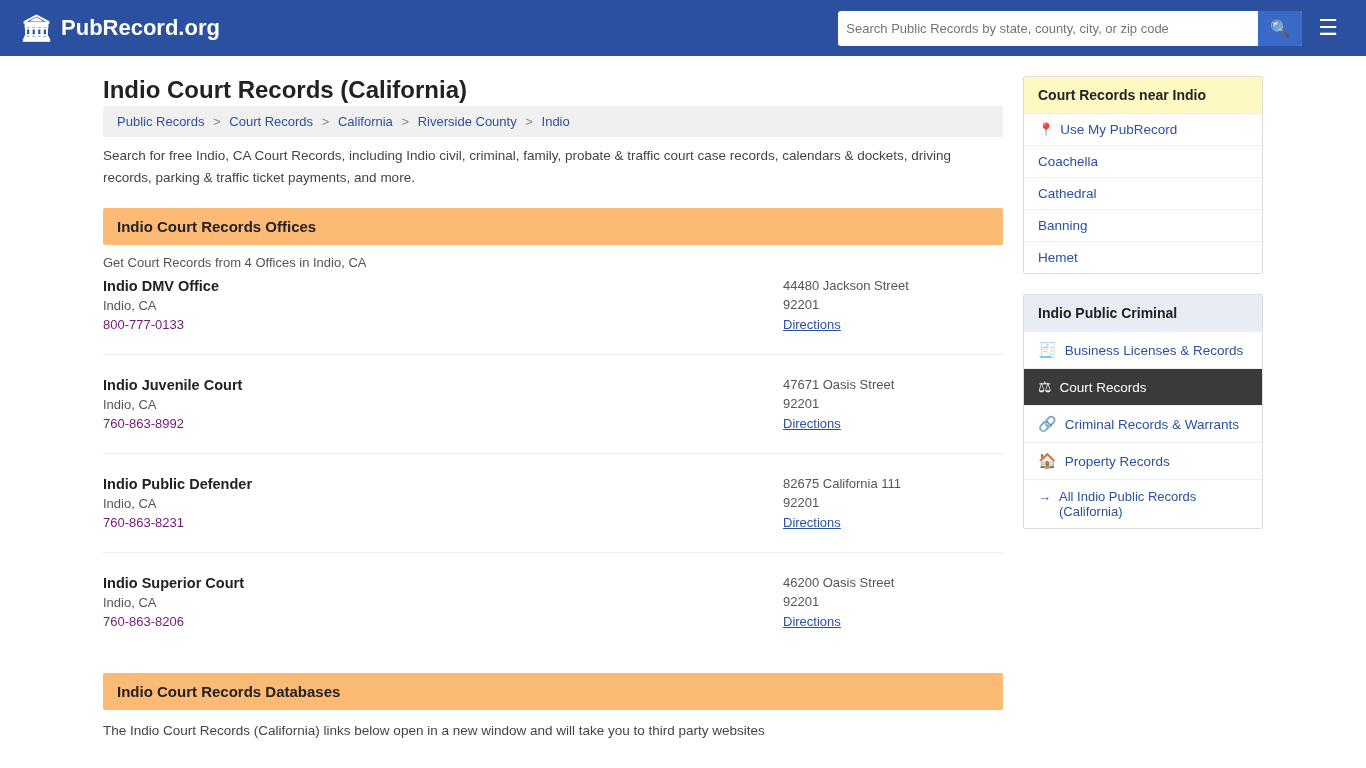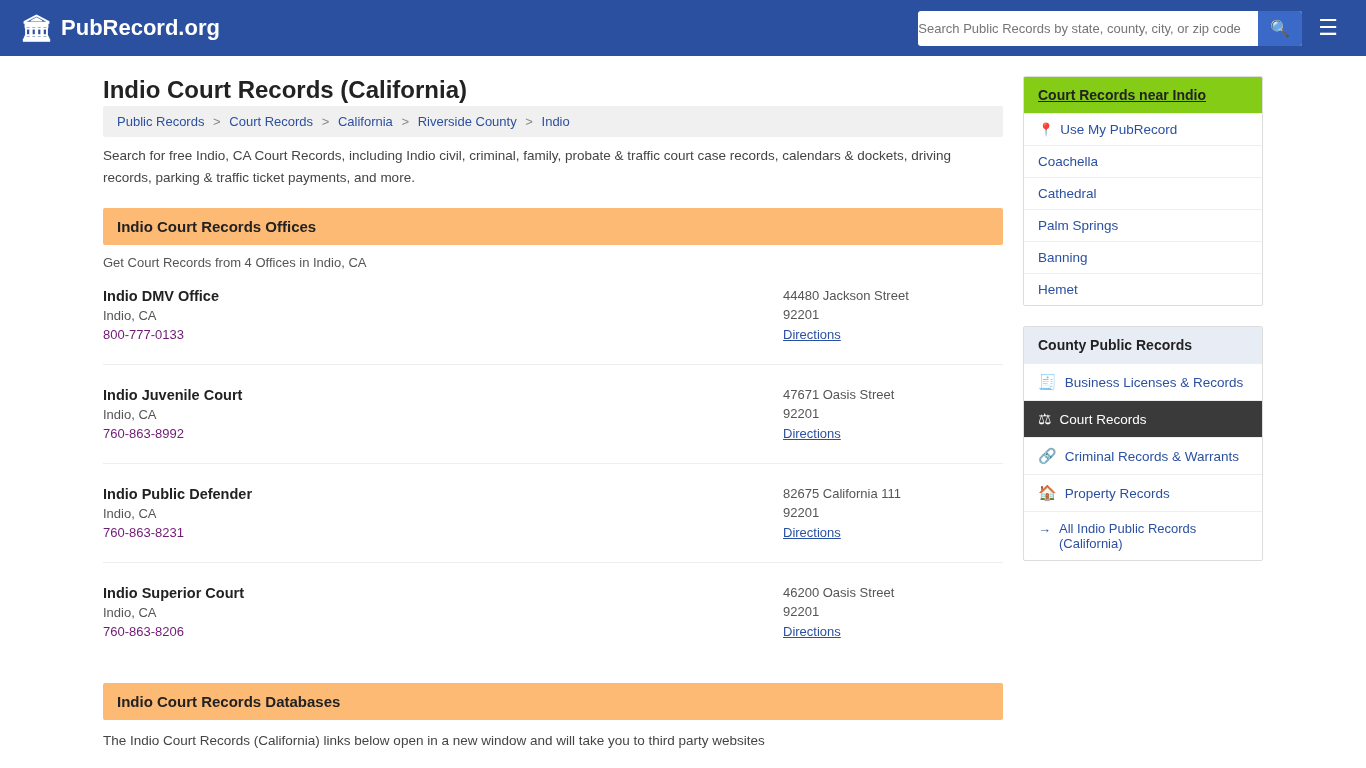--- a/index.html
+++ b/index.html
@@ -34,23 +34,23 @@
     .search-bar {
       display: flex;
       align-items: center;
       background: #fff;
       border-radius: 3px;
       overflow: hidden;
     }
     .search-bar input {
       border: none;
       outline: none;
-      padding: 8px 0;
-      font-size: 13px;
-      width: 340px;
+      padding: 8px 8px;
+      font-size: 13px;
+      width: 420px;
       color: #0f172a;
     }
     .search-btn {
       background: #3a69c7;
       border: none;
       padding: 8px 12px;
       cursor: pointer;
       color: #fff;
       font-size: 16px;
     }
@@ -114,21 +114,21 @@
       font-weight: bold;
       color: #222;
       margin-bottom: 10px;
       border-radius: 2px;
     }
 
     
     .office-count {
       font-size: 13px;
       color: #555;
-      margin-bottom: 18px;
+      margin-bottom: 8px;
     }
 
     
     .office-item {
       display: flex;
       justify-content: space-between;
       margin-bottom: 22px;
       padding-bottom: 22px;
       border-bottom: 1px solid #eee;
       gap: 32px;
@@ -179,26 +179,25 @@
       flex-shrink: 0;
     }
 
     .sidebar-nearby {
       border: 1px solid #ddd;
       border-radius: 2px;
       margin-bottom: 20px;
       overflow: hidden;
     }
     .sidebar-nearby-title {
-      background: #84cc16;
+      background: #fef9c3;
       padding: 10px 14px;
       font-size: 14px;
       font-weight: bold;
       color: #222;
-      text-decoration: underline;
     }
     .sidebar-nearby-list {
       list-style: none;
     }
     .sidebar-nearby-list li {
       padding: 8px 14px;
       border-top: 1px solid #eee;
       font-size: 13.5px;
       color: #2b50a0;
       cursor: pointer;
@@ -367,28 +366,27 @@
 
     <div class="sidebar-nearby">
       <div class="sidebar-nearby-title">Court Records near Indio</div>
       <ul class="sidebar-nearby-list">
         <li>
           <span class="location-icon">📍</span>
           <span>Use My PubRecord</span>
         </li>
         <li>Coachella</li>
         <li>Cathedral</li>
-        <li>Palm Springs</li>
         <li>Banning</li>
         <li>Hemet</li>
       </ul>
     </div>
 
     <div class="sidebar-public">
-      <div class="sidebar-public-title">County Public Records</div>
+      <div class="sidebar-public-title">Indio Public Criminal</div>
       <ul class="sidebar-public-list" id="sidebar-public-list">
       <li class="">
       <span class="sidebar-icon">🧾</span>
       <span>Business Licenses &amp; Records</span>
     </li>
           <li class="active">
       <span class="sidebar-icon">⚖</span>
       <span>Court Records</span>
     </li>
           <li class="">

